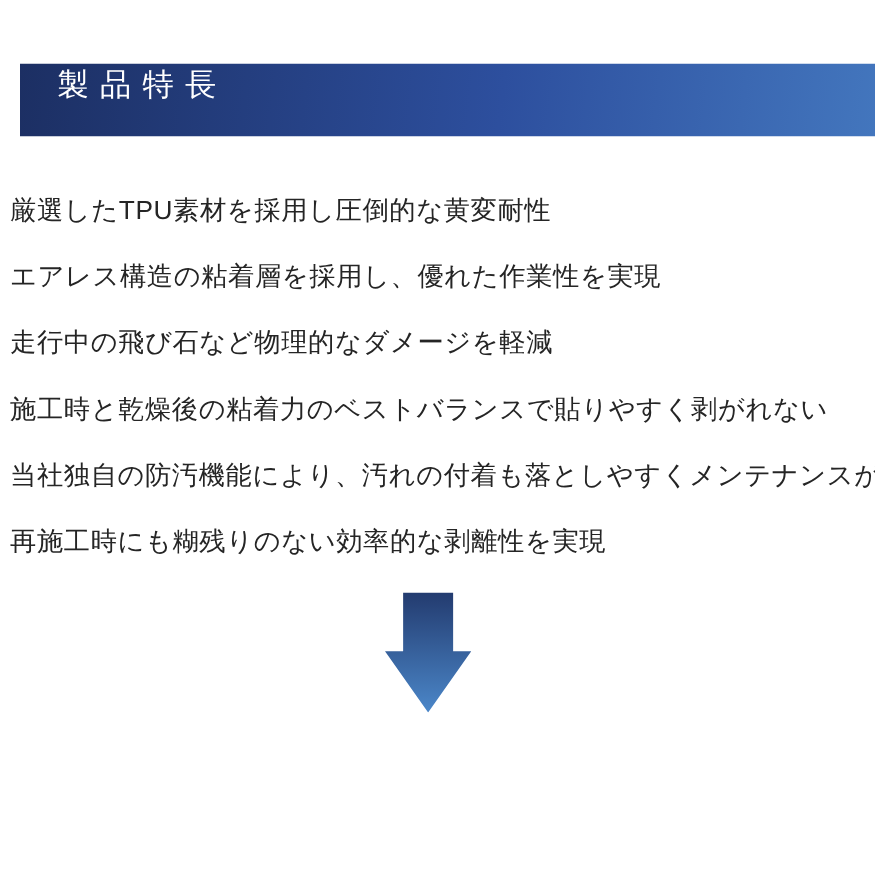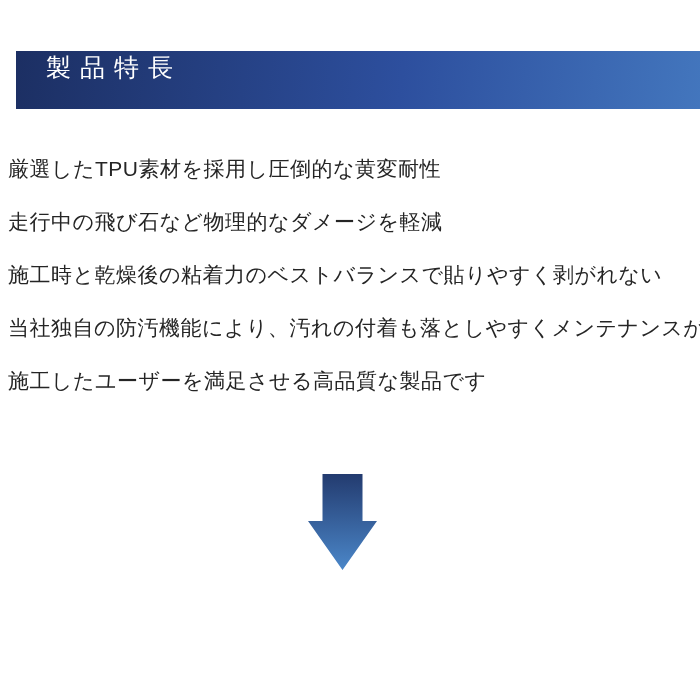--- a/index.html
+++ b/index.html
@@ -83,24 +83,25 @@
 <body>
 
 <div class="canvas">
 
   <div class="header-bar">
     <span class="header-title">製品特長</span>
   </div>
 
   <ul class="feature-list">
     <li class="feature-item">厳選したTPU素材を採用し圧倒的な黄変耐性</li>
+    <li class="feature-item">エアレス構造の粘着層を採用し、優れた作業性を実現</li>
     <li class="feature-item">走行中の飛び石など物理的なダメージを軽減</li>
     <li class="feature-item">施工時と乾燥後の粘着力のベストバランスで貼りやすく剥がれない</li>
     <li class="feature-item">当社独自の防汚機能により、汚れの付着も落としやすくメンテナンスが容易</li>
-    <li class="feature-item">施工したユーザーを満足させる高品質な製品です</li>
+    <li class="feature-item">再施工時にも糊残りのない効率的な剥離性を実現</li>
   </ul>
 
   <div class="arrow-wrap">
     <svg viewBox="0 0 69 96" xmlns="http://www.w3.org/2000/svg" aria-hidden="true">
       <defs>
         <linearGradient id="arrowGrad" x1="0" y1="0" x2="0" y2="1">
           <stop offset="0" style="stop-color: var(--arrow_top, #233b6f);"></stop>
           <stop offset="1" style="stop-color: var(--arrow_bottom, #4b87c9);"></stop>
         </linearGradient>
       </defs>

